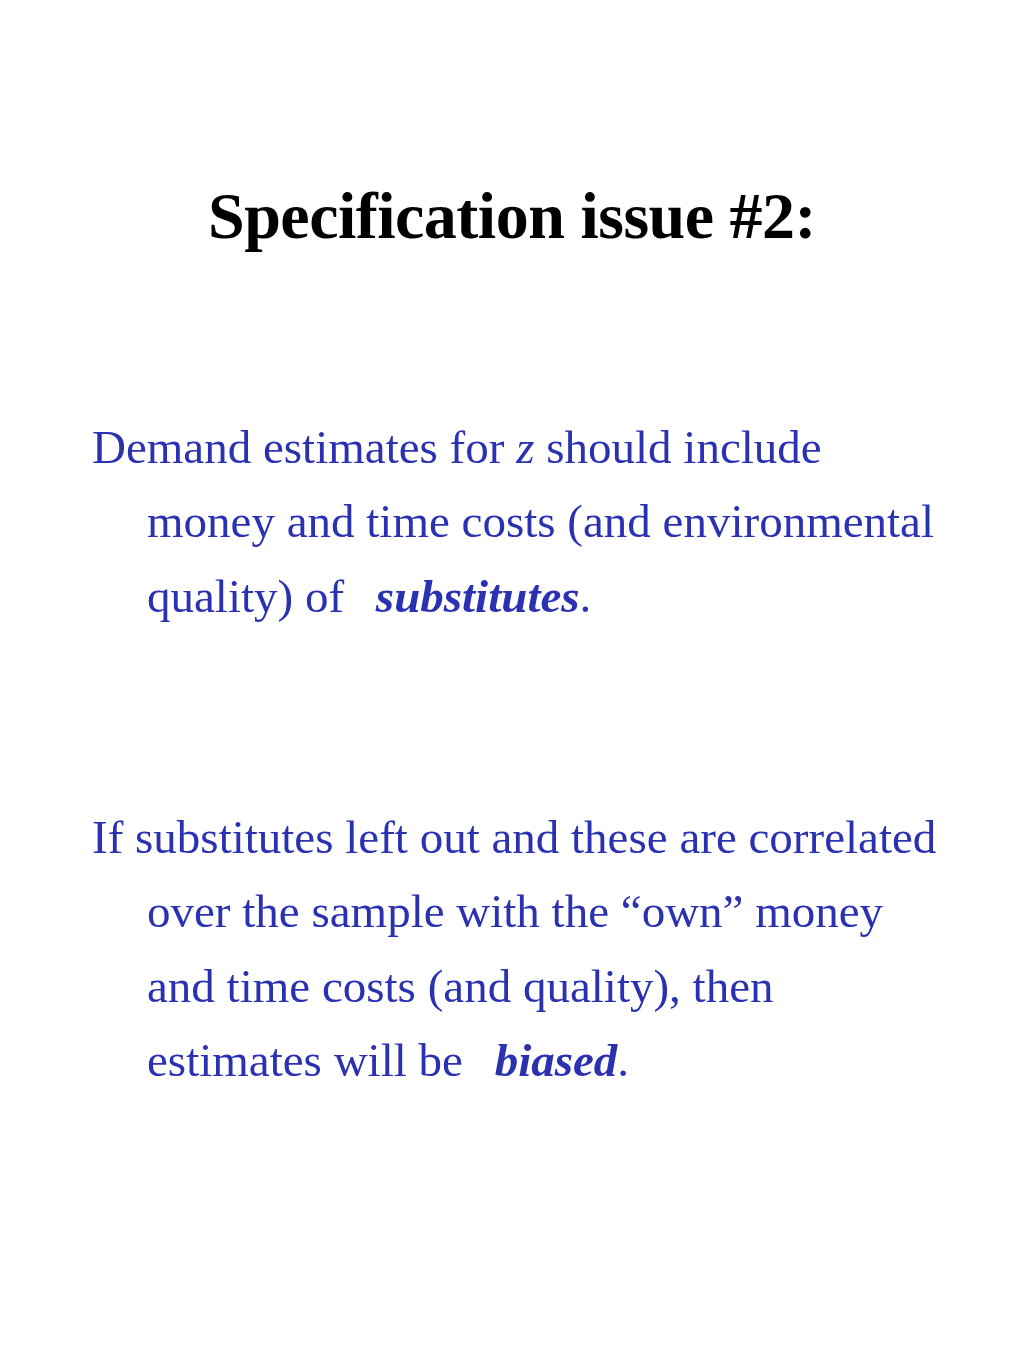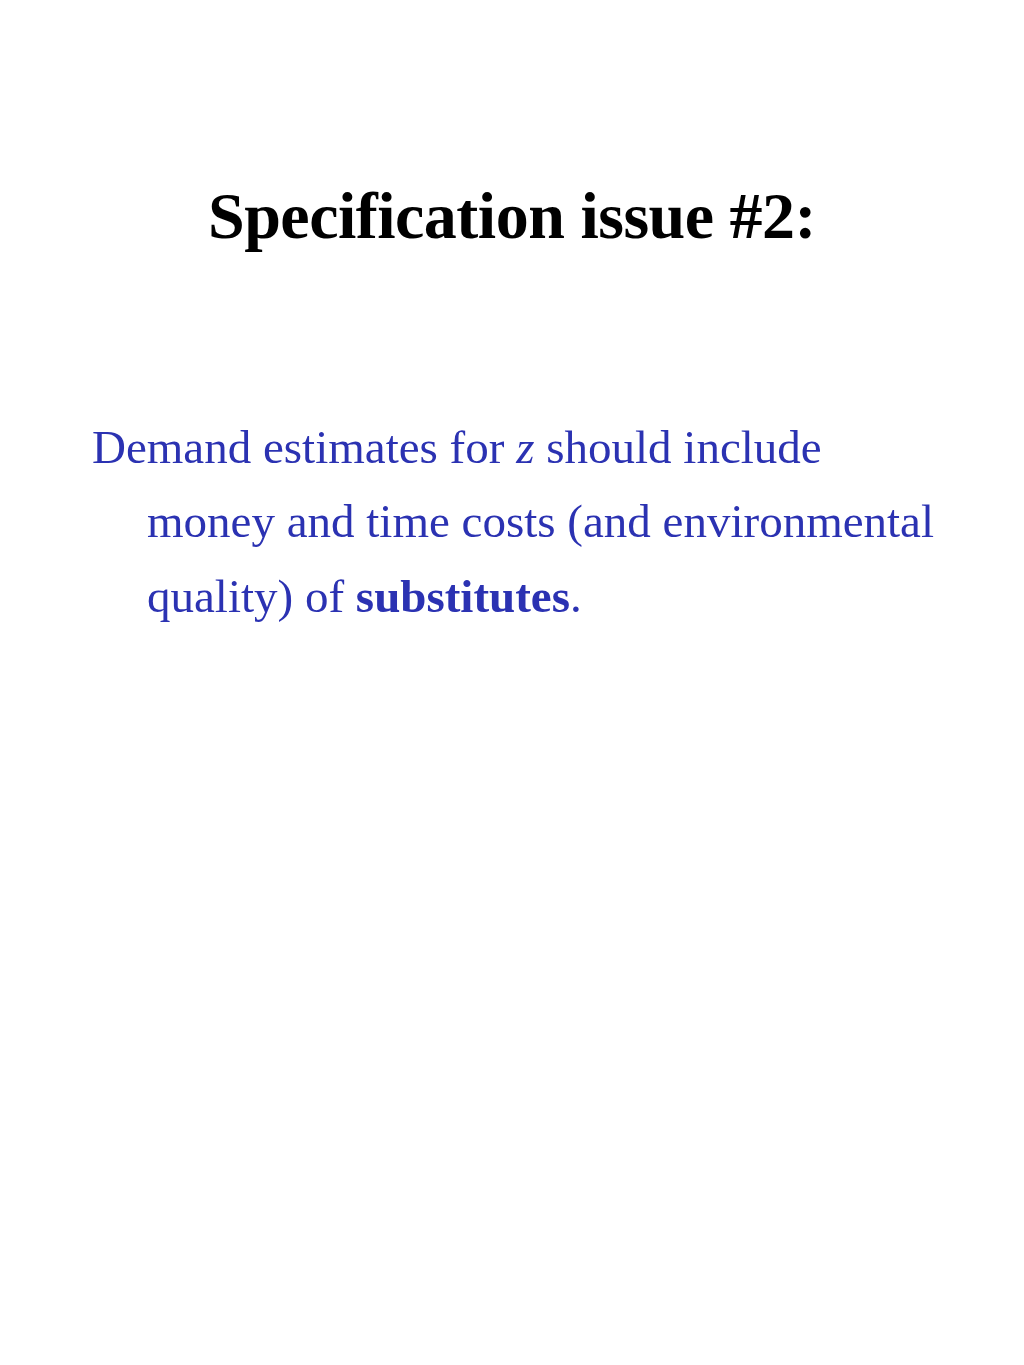--- a/index.html
+++ b/index.html
@@ -43,28 +43,33 @@
     text-indent: 0;
     padding-left: 55px;
   }
   .para-text .first-line-out {
     margin-left: -55px;
   }
   em.ital {
     font-style: italic;
   }
   strong.boldital {
+    font-style: italic;
     font-weight: bold;
+    margin-left: 20px;
   }
 </style>
 </head>
 <body>
 
 <div class="slide">
 
   <div class="slide-title">Specification issue #2:</div>
 
   <div class="body-block para-1">
     <p class="para-text"><span class="first-line-out">Demand estimates for </span><em class="ital">z</em><span> should include money and time costs (and environmental quality) of </span><strong class="boldital">substitutes</strong><span>.</span></p>
   </div>
 
+  <div class="body-block para-2">
+    <p class="para-text"><span class="first-line-out">If substitutes left out and these are correlated over the sample with the “own” money and time costs (and quality), then estimates will be </span><strong class="boldital">biased</strong><span>.</span></p>
+  </div>
 
 </div>
 
 </body></html>

